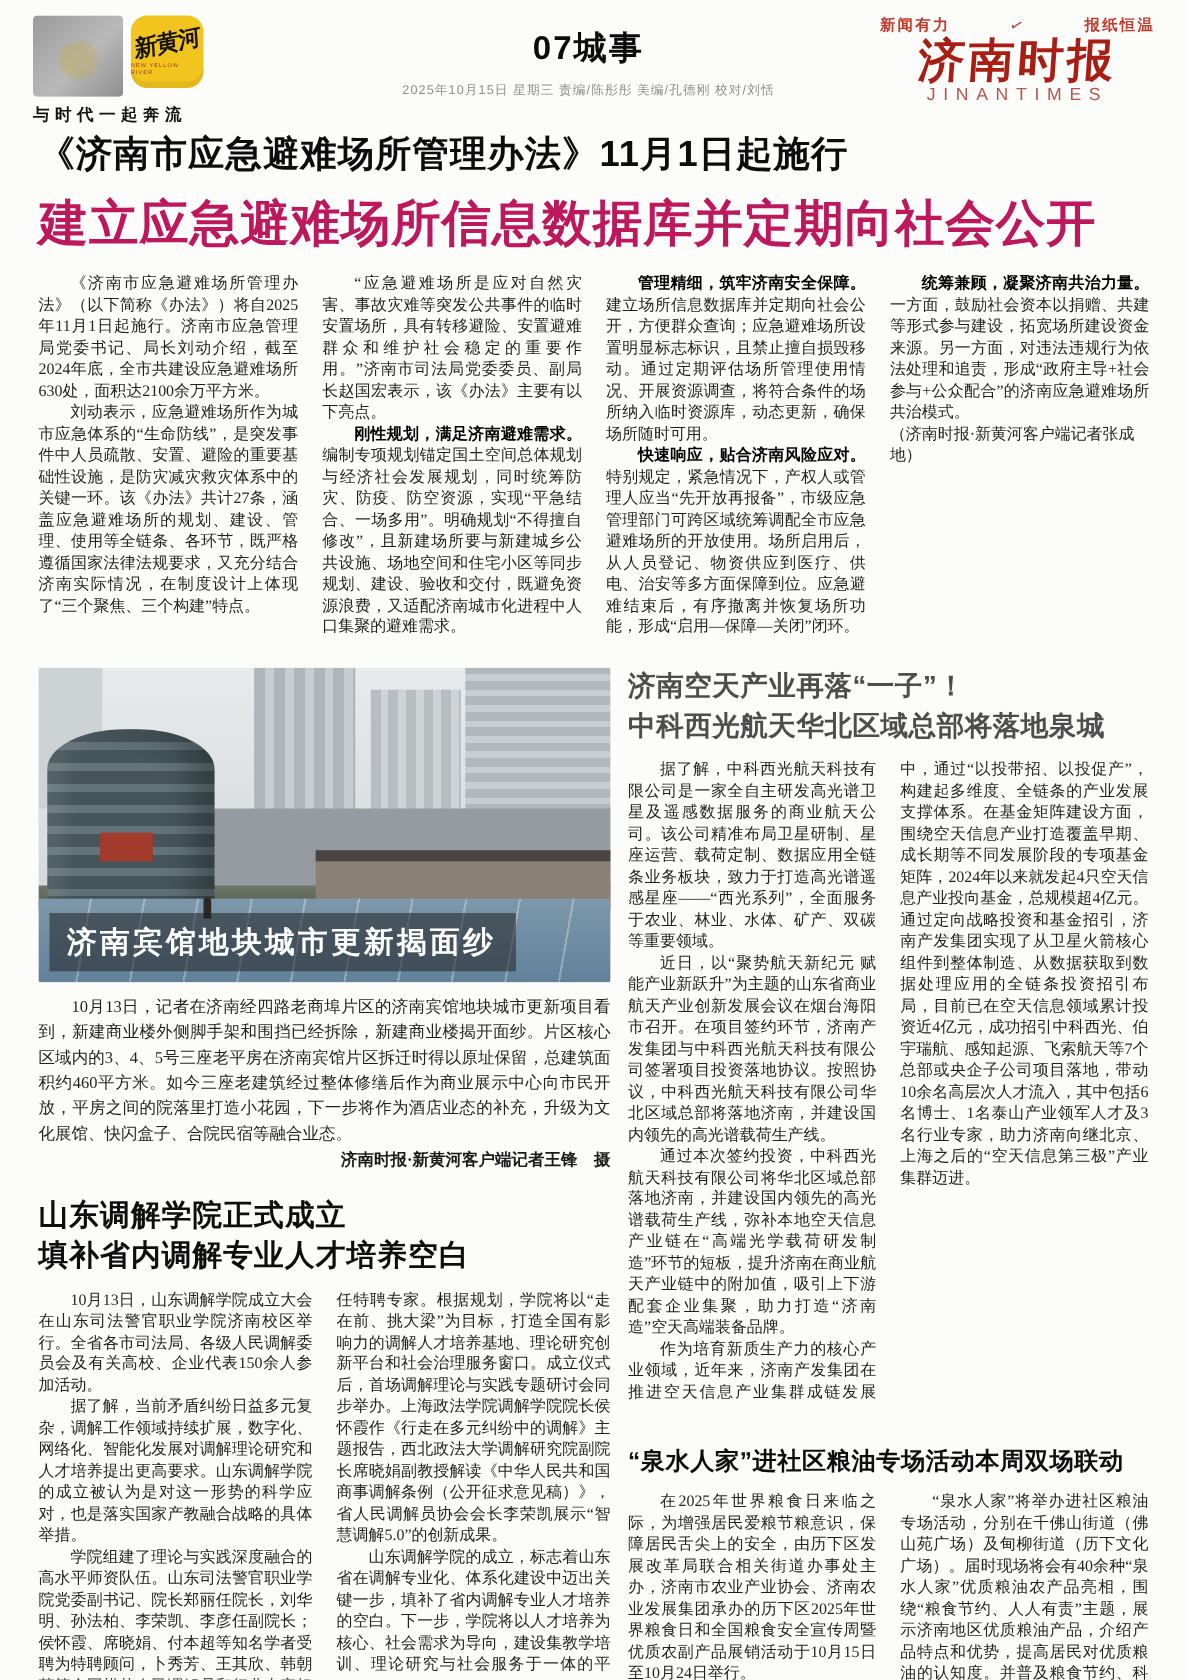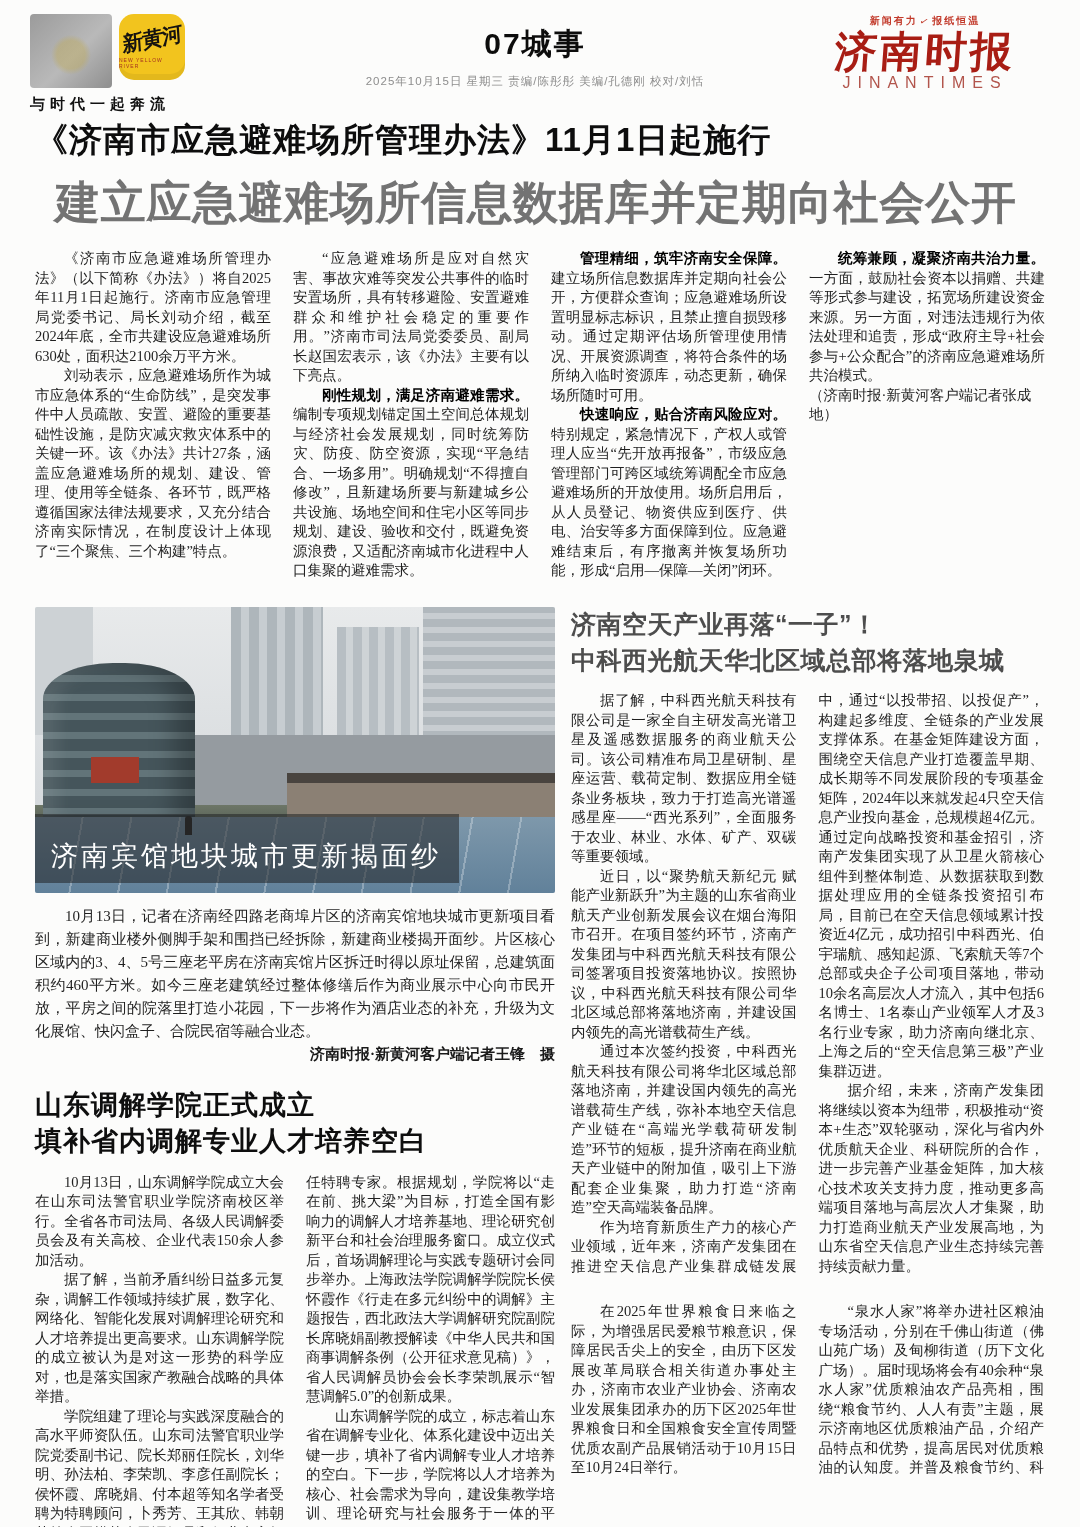--- a/index.html
+++ b/index.html
@@ -26,33 +26,33 @@
   .appicon .glyph { font-family:"Liberation Serif","DejaVu Serif",serif; font-weight:900;
              font-size:21px; color:#161310; transform:rotate(-11deg) skewX(-7deg); letter-spacing:-1px; }
   .appicon .mini { font-size:5px; color:#a5331f; margin-top:4px; letter-spacing:1px; }
   .slogan { margin-top:7px; font-weight:900; letter-spacing:5px; font-size:15px; color:#111; }
 
   .mh-center { text-align:center; padding-top:10px; flex:1; }
   .section-title { font-size:30px; font-weight:900; letter-spacing:2px; color:#0c0c0c; }
   .dateline { margin-top:9px; font-size:11.5px; color:#8d8d8d; letter-spacing:1px; }
 
   .mh-right { width:250px; text-align:center; }
-  .brand-tagline { color:#c23a2b; font-size:10px; letter-spacing:2px; display:flex;
-                   align-items:center; justify-content:center; gap:2px; font-weight:700; }
+  .brand-tagline { color:#c23a2b; font-size:14px; letter-spacing:2px; display:flex;
+                   align-items:center; justify-content:space-between; gap:2px; font-weight:700; }
   .spark-icon { display:inline-block; transform:rotate(14deg) skewX(-8deg); font-weight:900; color:#c23a2b; }
   .brand-name { font-size:42px; color:#a81d14; font-weight:900; letter-spacing:3px;
                 font-family:"Liberation Serif","DejaVu Serif",serif; transform:skewX(-4deg);
                 margin-top:2px; line-height:1.05; }
   .brand-en { font-size:16px; color:#b2554c; letter-spacing:7px; margin-top:0; }
 
   
   .headline-block { padding:14px 35px 0 35px; }
   .kicker { font-size:33px; font-weight:700; letter-spacing:1px; color:#0d0d0d; white-space:nowrap; }
   .main-headline { font-size:45px; font-weight:900; letter-spacing:0.8px; margin-top:10px;
-                   color:#737373; white-space:nowrap;margin-left:20px; }
+                   color:#be185d; white-space:nowrap; }
 
   .colbody { font-family:"Liberation Serif","DejaVu Serif",serif; font-size:14.5px;
              line-height:19.5px; text-align:justify; color:#1f1f1f; overflow:hidden; column-fill:auto; }
   .colbody p { text-indent:2em; }
   .colbody b { font-family:"Liberation Sans","DejaVu Sans",sans-serif; font-weight:700; color:#000; }
   .byline { text-align:left; text-indent:0 !important; }
 
   .lead-body { margin:16px 35px 0 35px; height:332px; column-count:4; column-gap:22px; }
 
   
@@ -79,22 +79,22 @@
   .b-round  { left:8px; top:56px; width:152px; height:164px;
               border-radius:46% 46% 6px 6px / 22% 22% 4px 4px;
               background:repeating-linear-gradient(180deg,#45555b 0 12px,#627479 12px 19px);
               box-shadow:inset -20px 0 26px rgba(0,0,0,.28), inset 14px 0 18px rgba(255,255,255,.10); }
   .banner   { left:56px; top:150px; width:48px; height:26px; background:#a23b2c; }
   .plaza    { left:0; right:0; bottom:0; height:76px;
               background:
                 repeating-linear-gradient(100deg, transparent 0 46px, rgba(255,255,255,.28) 46px 48px),
                 linear-gradient(#7e98ab,#61819a); }
   .person   { left:150px; bottom:58px; width:7px; height:19px; background:#2c2826; border-radius:3px 3px 0 0; }
-  .photo-title { left:0; bottom:10px; background:rgba(32,35,37,.55); color:#fff;
-                 font-size:27px; font-weight:400; letter-spacing:3px; padding:24px 18px 9px 16px; }
+  .photo-title { left:10px; bottom:10px; background:rgba(32,35,37,.55); color:#fff;
+                 font-size:27px; font-weight:700; letter-spacing:3px; padding:8px 18px 9px 16px; }
 
   .photo-caption { margin-top:12px; font-family:"Liberation Serif","DejaVu Serif",serif;
                    font-size:15px; line-height:23px; text-align:justify; color:#1f1f1f; }
   .photo-caption p { text-indent:2em; }
   .photo-credit { text-align:right; font-weight:700; margin-top:2px; font-size:15px;
                   font-family:"Liberation Serif","DejaVu Serif",serif; }
 
   
   .mediation { margin-top:24px; }
   .med-headline { font-size:27px; font-weight:900; line-height:1.33; color:#0e0e0e; letter-spacing:1px; }
@@ -203,25 +203,25 @@
     <h2 class="space-headline">
       <span>济南空天产业再落“一子”！</span><br>
       <span>中科西光航天华北区域总部将落地泉城</span>
     </h2>
     <div class="space-body colbody">
       <div>
           <p>据了解，中科西光航天科技有限公司是一家全自主研发高光谱卫星及遥感数据服务的商业航天公司。该公司精准布局卫星研制、星座运营、载荷定制、数据应用全链条业务板块，致力于打造高光谱遥感星座——“西光系列”，全面服务于农业、林业、水体、矿产、双碳等重要领域。</p>
           <p>近日，以“聚势航天新纪元 赋能产业新跃升”为主题的山东省商业航天产业创新发展会议在烟台海阳市召开。在项目签约环节，济南产发集团与中科西光航天科技有限公司签署项目投资落地协议。按照协议，中科西光航天科技有限公司华北区域总部将落地济南，并建设国内领先的高光谱载荷生产线。</p>
           <p>通过本次签约投资，中科西光航天科技有限公司将华北区域总部落地济南，并建设国内领先的高光谱载荷生产线，弥补本地空天信息产业链在“高端光学载荷研发制造”环节的短板，提升济南在商业航天产业链中的附加值，吸引上下游配套企业集聚，助力打造“济南造”空天高端装备品牌。</p>
           <p>作为培育新质生产力的核心产业领域，近年来，济南产发集团在推进空天信息产业集群成链发展中，通过“以投带招、以投促产”，构建起多维度、全链条的产业发展支撑体系。在基金矩阵建设方面，围绕空天信息产业打造覆盖早期、成长期等不同发展阶段的专项基金矩阵，2024年以来就发起4只空天信息产业投向基金，总规模超4亿元。通过定向战略投资和基金招引，济南产发集团实现了从卫星火箭核心组件到整体制造、从数据获取到数据处理应用的全链条投资招引布局，目前已在空天信息领域累计投资近4亿元，成功招引中科西光、伯宇瑞航、感知起源、飞索航天等7个总部或央企子公司项目落地，带动10余名高层次人才流入，其中包括6名博士、1名泰山产业领军人才及3名行业专家，助力济南向继北京、上海之后的“空天信息第三极”产业集群迈进。</p>
-          <p>据介绍，未来，济南产发集团将继续以资本为纽带，积极推动“资本+生态”双轮驱动，深化与省内外优质航天企业、科研院所的合作，进一步完善产业基金矩阵，加大核心技术攻关支持力度，推动更多高端项目落地与高层次人才集聚，助力打造商业航天产业发展高地，为山东省空天信息产业生态持续完善持续贡献力量。</p>
         </div>
 
     </div>
 
+    <h2 class="grain-headline">“泉水人家”进社区粮油专场活动本周双场联动</h2>
     <div class="grain-body colbody">
       <div>
           <p>在2025年世界粮食日来临之际，为增强居民爱粮节粮意识，保障居民舌尖上的安全，由历下区发展改革局联合相关街道办事处主办，济南市农业产业协会、济南农业发展集团承办的历下区2025年世界粮食日和全国粮食安全宣传周暨优质农副产品展销活动于10月15日至10月24日举行。</p>
           <p>“泉水人家”将举办进社区粮油专场活动，分别在千佛山街道（佛山苑广场）及甸柳街道（历下文化广场）。届时现场将会有40余种“泉水人家”优质粮油农产品亮相，围绕“粮食节约、人人有责”主题，展示济南地区优质粮油产品，介绍产品特点和优势，提高居民对优质粮油的认知度。并普及粮食节约、科学储粮、营养健康知识，推动节粮减损理念融入日常生活。</p>
         </div>
 
     </div>
   </div>
 
 </section>

